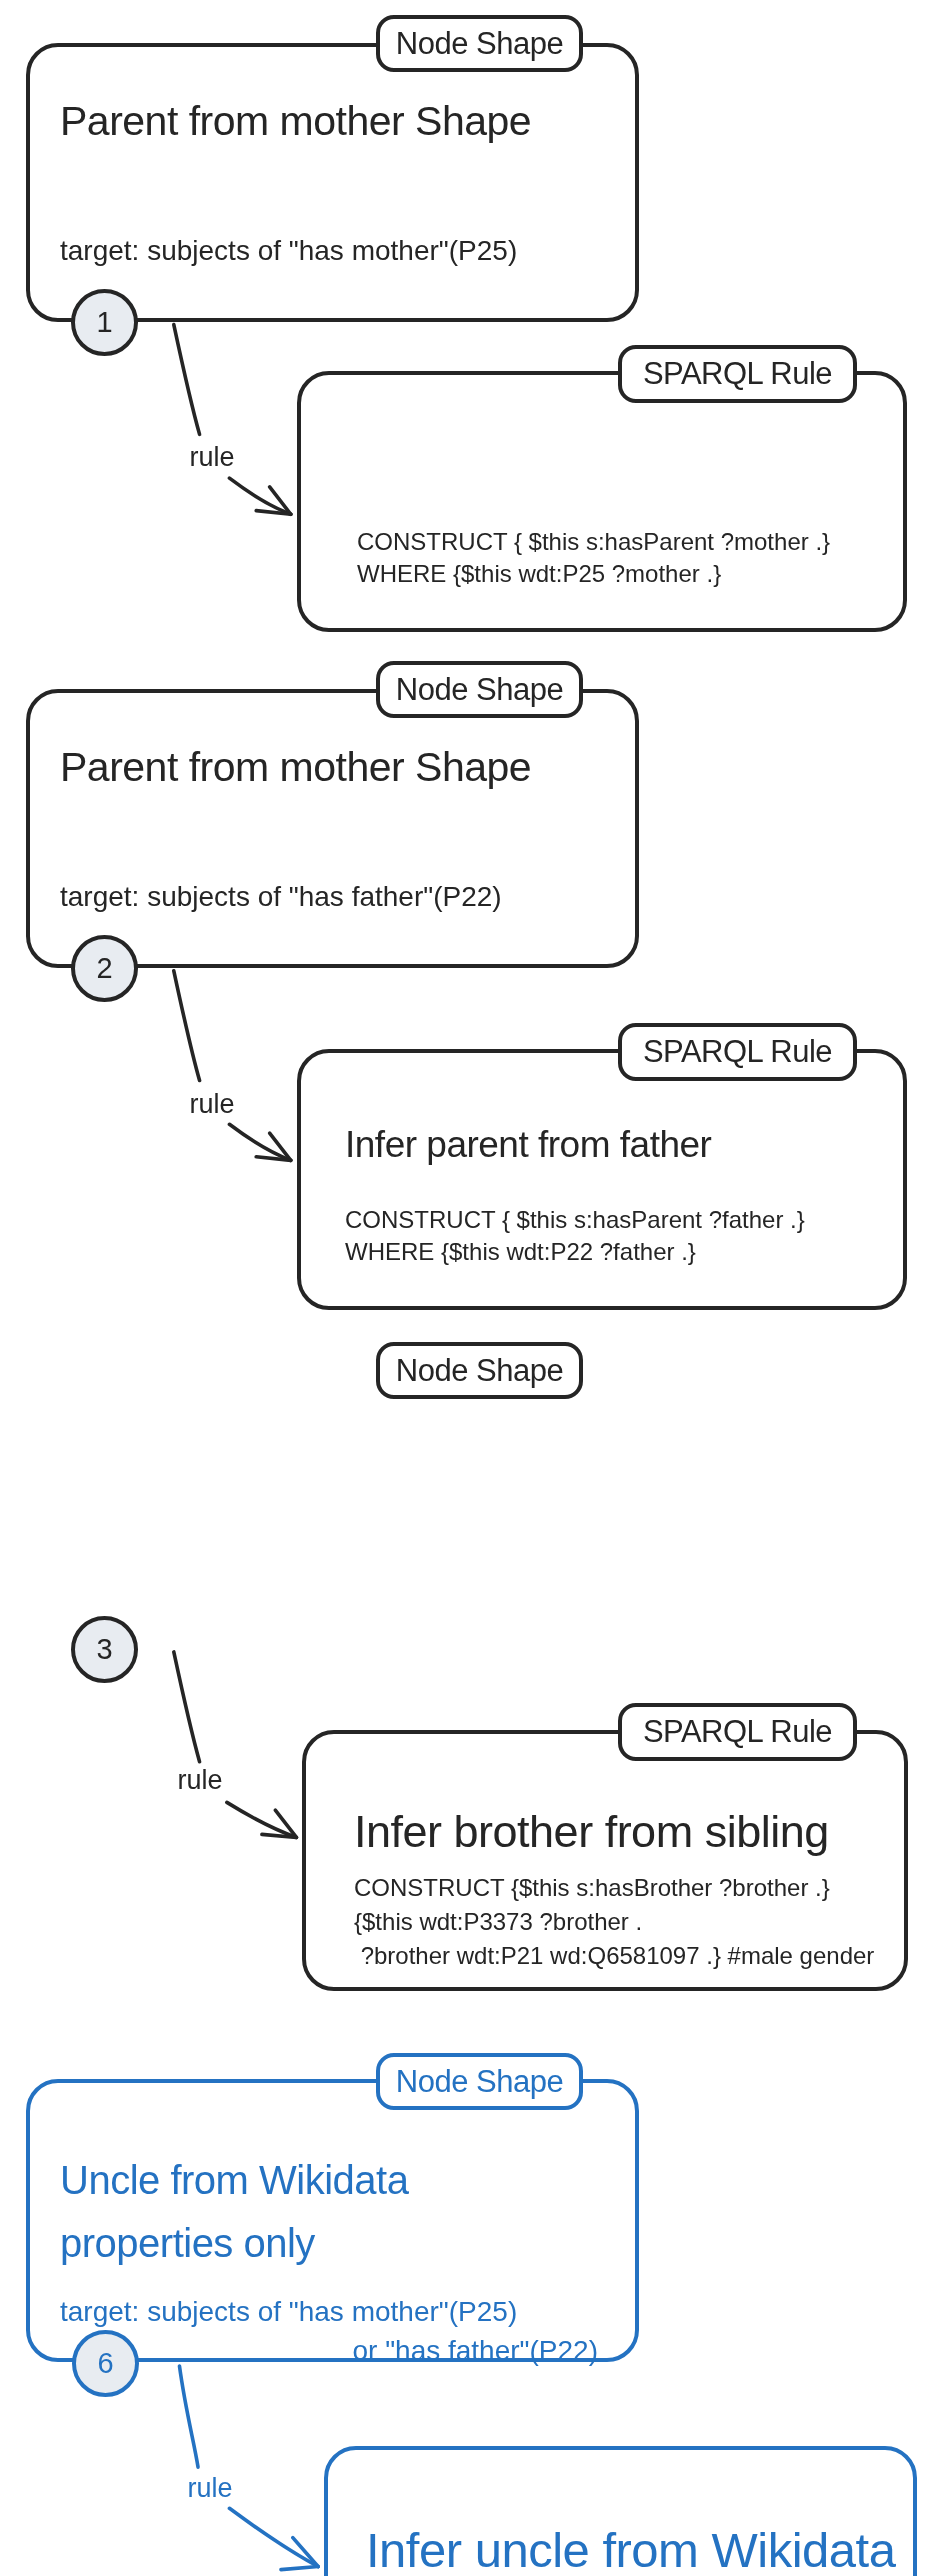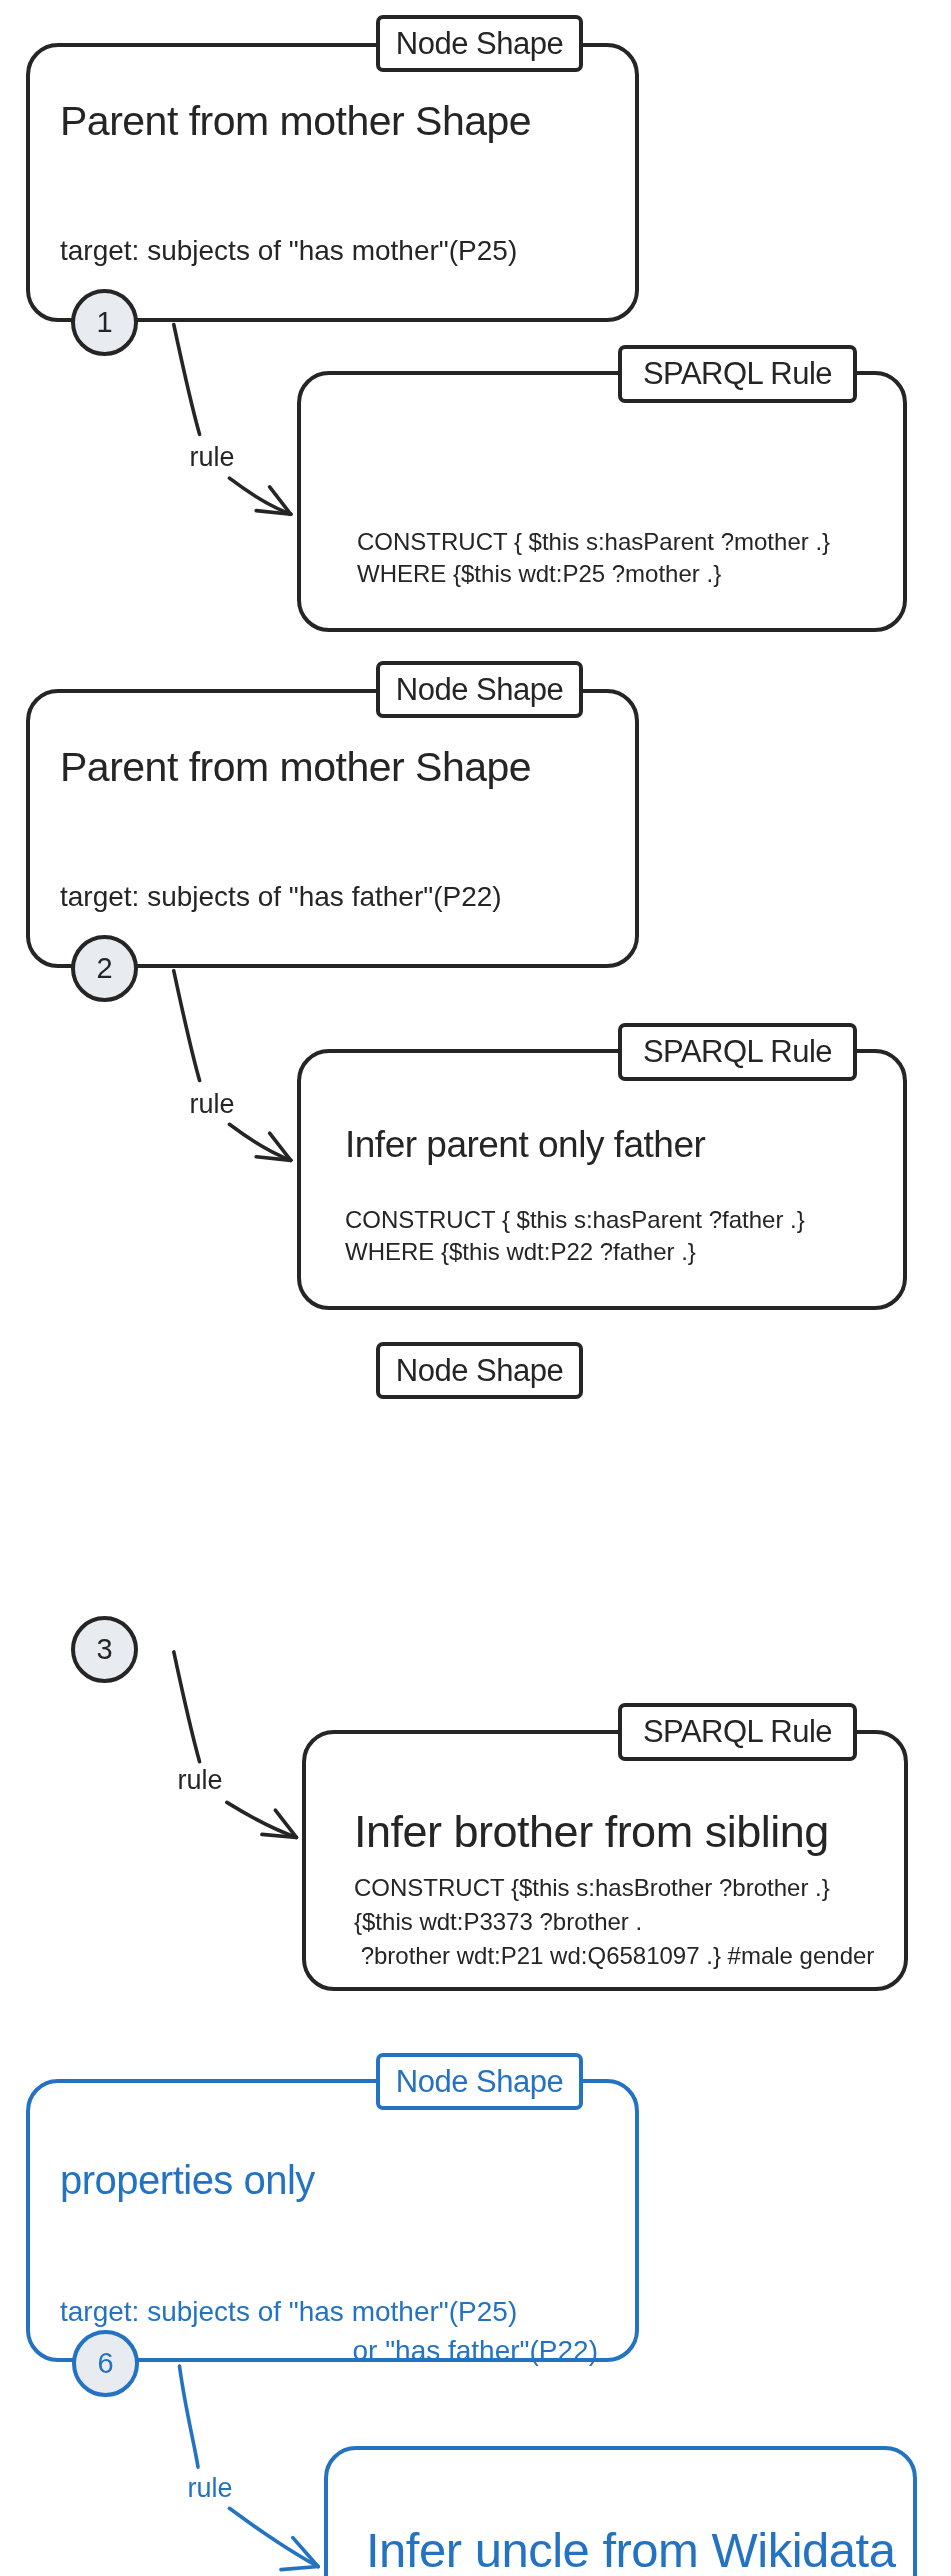--- a/index.html
+++ b/index.html
@@ -6,21 +6,21 @@
   #canvas{
     position:relative;width:952px;height:3004px;background:#ffffff;overflow:hidden;
     font-family:"Liberation Sans","DejaVu Sans",sans-serif;color:#252525;
   }
   
   .nodebox{
     position:absolute;background:#ffffff;border:4.6px solid #252525;border-radius:32px;
     box-sizing:border-box;z-index:2;padding-left:48px;
   }
   .tab{
-    position:absolute;background:#ffffff;border:4.6px solid #252525;border-radius:7px;
+    position:absolute;background:#ffffff;border:4.6px solid #252525;border-radius:18px;
     box-sizing:border-box;z-index:4;display:flex;align-items:center;justify-content:center;
     font-size:31px;letter-spacing:-0.5px;
   }
   .badge{
     position:absolute;width:67px;height:67px;border-radius:50%;
     background:#e8ecf1;border:4.6px solid #252525;box-sizing:border-box;z-index:5;
     display:flex;align-items:center;justify-content:center;font-size:29px;
   }
   .title{position:absolute;font-size:41px;letter-spacing:-0.5px;line-height:1.2;white-space:nowrap;}
   .target{position:absolute;font-size:28px;line-height:39px;}
@@ -102,21 +102,21 @@
     <div class="target" style="left:30px;top:184px;">target: subjects of "has father"(P22)</div>
   </div>
   <div class="badge" style="left:71px;top:935px;">
     <span>2</span>
   </div>
   <div class="edge-label" style="left:212px;top:1104px;">rule</div>
   <div class="tab" style="left:618px;top:1023px;width:239px;height:58px;">
     <span>SPARQL Rule</span>
   </div>
   <div class="nodebox" style="left:297px;top:1049px;width:610px;height:261px;">
-    <div class="rule-title" style="left:44px;top:70px;">Infer parent only father</div>
+    <div class="rule-title" style="left:44px;top:70px;">Infer parent from father</div>
     <div class="code" style="left:44px;top:151px;">
       <div class="ln">CONSTRUCT { $this s:hasParent ?father .}</div>
       <div class="ln">WHERE {$this wdt:P22 ?father .}</div>
     </div>
   </div>
 
   <div class="tab" style="left:376px;top:1342px;width:207px;height:57px;">
     <span>Node Shape</span>
   </div>
   <div class="badge" style="left:71px;top:1616px;">
@@ -133,20 +133,21 @@
       <div class="ln">{$this wdt:P3373 ?brother .</div>
       <div class="ln"> ?brother wdt:P21 wd:Q6581097 .} #male gender</div>
     </div>
   </div>
 
   <div class="tab blue" style="left:376px;top:2053px;width:207px;height:57px;">
     <span>Node Shape</span>
   </div>
   <div class="nodebox blue" style="left:26px;top:2079px;width:613px;height:283px;">
     <div class="title blue" style="left:30px;top:66px;font-size:40px;line-height:63px;white-space:normal;">
+      <div>Uncle from Wikidata</div>
       <div>properties only</div>
     </div>
     <div class="target blue" style="left:30px;top:209px;right:37px;">
       <div>target: subjects of "has mother"(P25)</div>
       <div style="text-align:right;">or "has father"(P22)</div>
     </div>
   </div>
   <div class="badge blue" style="left:72px;top:2330px;">
     <span>6</span>
   </div>

